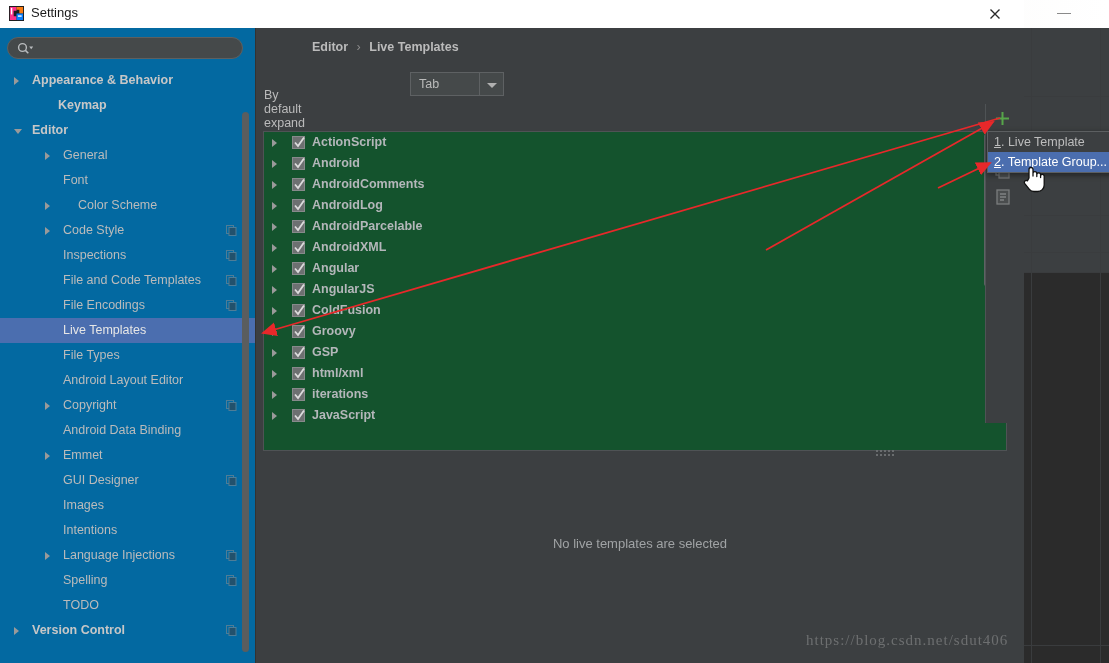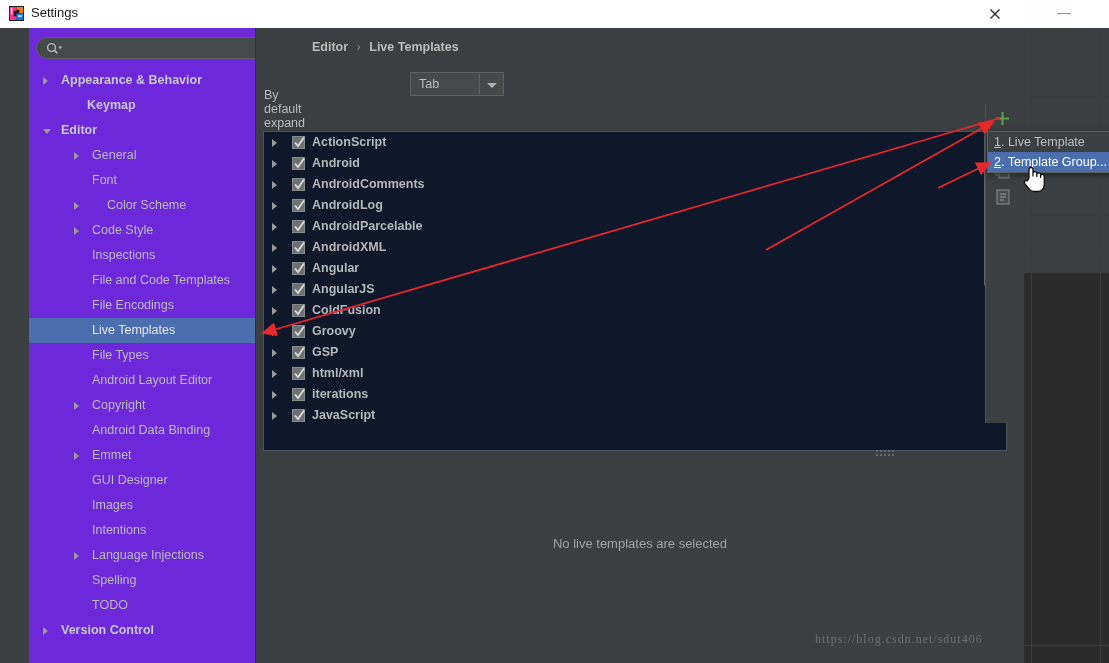--- a/index.html
+++ b/index.html
@@ -58,23 +58,22 @@
   }
   #close-icon {
     position: absolute; right: 22px; top: 7px;
     width: 14px; height: 14px; cursor: pointer;
     color: #222;
   }
 
   
   #sidebar {
     position: absolute; left: 0; top: 28px; width: 255px; height: 635px;
-    background: #6d28d9;
+    background: #0369a1;
     overflow: hidden;
-    margin-left: 29px;
   }
   #search-box {
     position: absolute; left: 7px; top: 9px; width: 236px; height: 22px;
     background: #45494a; border: 1px solid #5e6060; border-radius: 11px;
   }
   #search-icon {
     position: absolute; left: 9px; top: 4px; width: 16px; height: 14px;
   }
   #search-input {
     position: absolute; left: 30px; top: 2px; width: 195px; height: 17px;
@@ -163,21 +162,21 @@
   #expand-combo-arrow {
     position: absolute; left: 7px; top: 10px; width: 0; height: 0;
     border-left: 5px solid transparent;
     border-right: 5px solid transparent;
     border-top: 5px solid #b0b0b0;
   }
 
   
   #list-panel {
     position: absolute; left: 7px; top: 103px; width: 744px; height: 320px;
-    background: #0f172a; border: 1px solid #4f5355;
+    background: #14532d; border: 1px solid #4f5355;
   }
   #list-inner {
     position: absolute; left: 0; top: 0; width: 725px; height: 318px;
     overflow: hidden;
   }
   .tpl-row {
     position: relative; height: 21px; line-height: 21px; padding-left: 8px;
     white-space: nowrap; cursor: default;
   }
   .tpl-arrow {
@@ -243,24 +242,23 @@
   
   #empty-msg {
     position: absolute; left: 0; top: 508px; width: 768px;
     text-align: center; font-size: 13px; color: #a0a3a5;
     font-family: "Liberation Sans", sans-serif;
   }
 
   
   #watermark {
     position: absolute; left: 806px; top: 632px;
-    font-size: 12px; color: #6d6f70; letter-spacing: 1px;
+    font-size: 15px; color: #6d6f70; letter-spacing: 1px;
     font-family: "Liberation Serif", serif;
     z-index: 50;
-    margin-left: 9px;
   }
 
   
   #annotations {
     position: absolute; left: 0; top: 0; width: 1109px; height: 663px;
     pointer-events: none; z-index: 60;
   }
 
   
   #cursor { position: absolute; left: 1022px; top: 164px; z-index: 70; }

